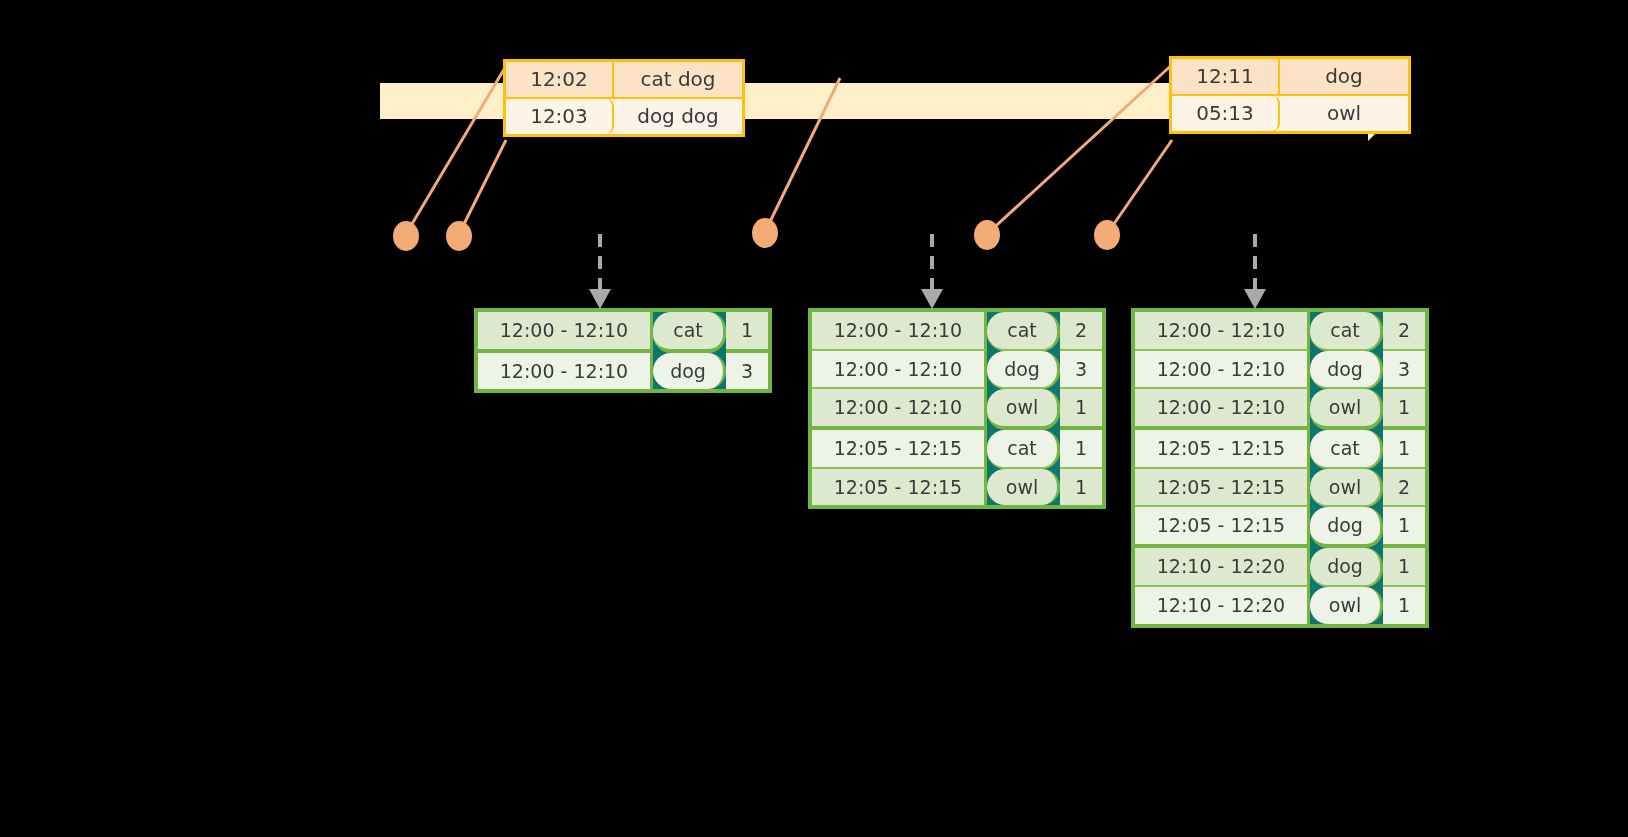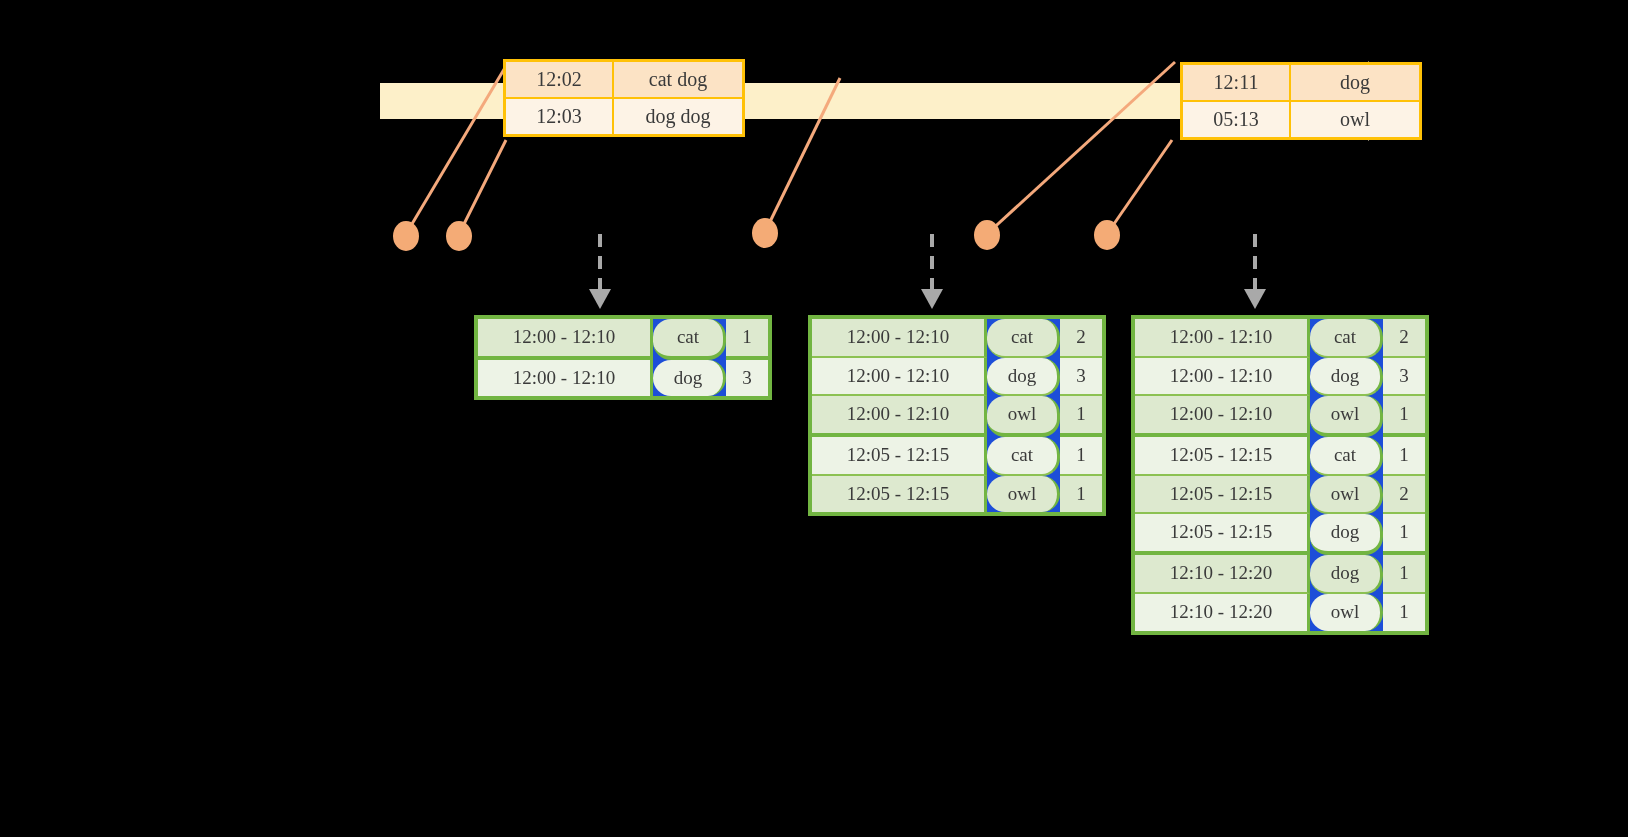--- a/index.html
+++ b/index.html
@@ -12,21 +12,20 @@
     height: 837px;
     position: relative;
     overflow: hidden;
     font-family: "DejaVu Sans", "Liberation Sans", sans-serif;
   }
   #stage {
     position: absolute;
     left: 0; top: 0;
     width: 1628px;
     height: 837px;
-    font-family: Liberation Serif, serif;
   }
   svg.overlay {
     position: absolute;
     left: 0; top: 0;
     width: 1628px;
     height: 837px;
     pointer-events: none;
   }
 
   
@@ -44,33 +43,32 @@
     text-align: center;
     padding: 4px 10px;
     white-space: nowrap;
     border-right: 2px solid #ffc107;
     border-bottom: 2px solid #ffc107;
     line-height: 1.35;
   }
   .evt-table tr:last-child td { border-bottom: none; }
   .evt-table td:last-child { border-right: none; }
   .evt-table tr.row-a td { background: #fce3c5; }
-  .evt-table tr.row-b td { background: #fdf3e6; }
+  .evt-table tr.row-b td { background: #fdf3e6; border-radius: 8px; }
   .evt-table td.c-time { width: 86px; }
   .evt-table td.c-words { width: 108px; }
 
   
   .res-table {
     position: absolute;
     border-collapse: separate;
     border-spacing: 0;
     border: 4px solid #72b542;
-    background: #1d4ed8;
+    background: #0f766e;
     z-index: 5;
-    margin-top: 7px;
   }
   .res-table td {
     font-size: 19px;
     color: #3a3a3a;
     text-align: center;
     padding: 6px 8px;
     white-space: nowrap;
     border-right: 3px solid #72b542;
     border-bottom: 2px solid #8cc152;
     line-height: 1.3;
@@ -135,21 +133,21 @@
       <td class="c-words">cat dog</td>
     </tr>
     <tr class="row-b">
       <td class="c-time">12:03</td>
       <td class="c-words">dog dog</td>
     </tr>
   </tbody>
     </table>
 
 
-  <table class="evt-table" style="left:1169px; top:62px;margin-left:11px;">
+  <table class="evt-table" style="left:1169px; top:56px;">
     <tbody>
         <tr class="row-a">
       <td class="c-time">12:11</td>
       <td class="c-words">dog</td>
     </tr>
     <tr class="row-b">
       <td class="c-time">05:13</td>
       <td class="c-words">owl</td>
     </tr>
   </tbody>

